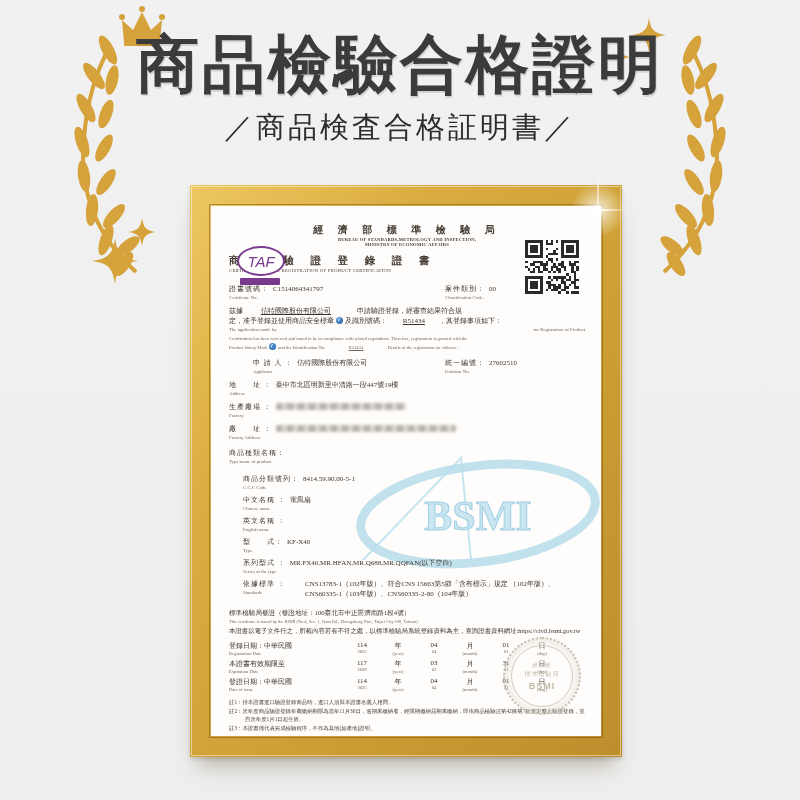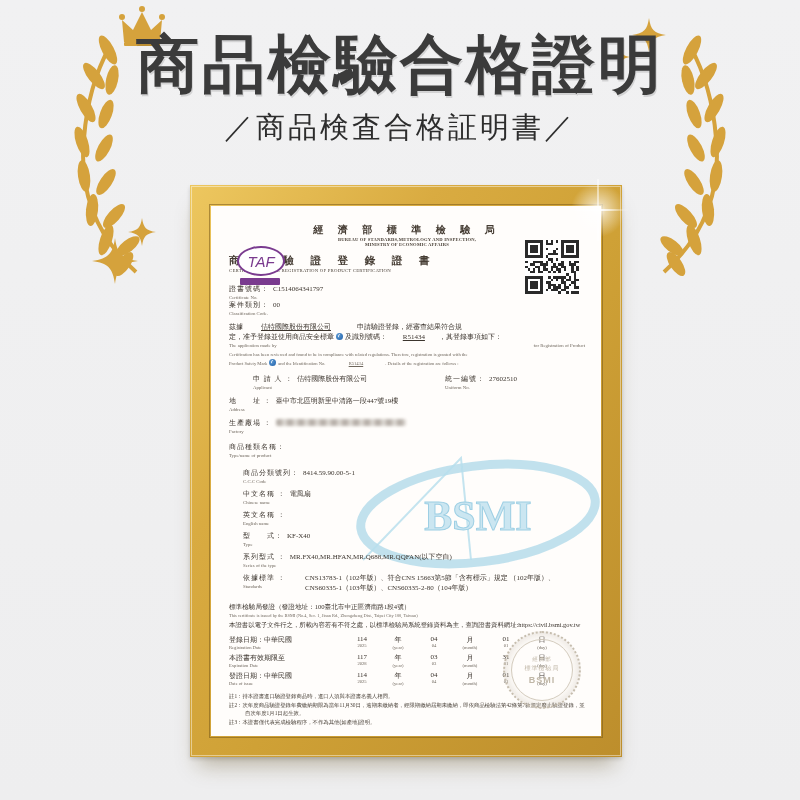--- a/index.html
+++ b/index.html
@@ -51,21 +51,21 @@
   .doc-title{margin-top:6px;line-height:1.3;}
   .doc-title .cn{font-size:10.5px;font-weight:bold;letter-spacing:7px;color:#453c33;}
   .doc-title .en{font-size:4.8px;color:#4a4138;letter-spacing:.2px;}
   .taf{position:absolute;left:26px;top:40px;width:46px;text-align:center;z-index:3;}
   .taf-oval{width:44px;height:26px;border:2.5px solid #7a3b8f;border-radius:50%;
     display:flex;align-items:center;justify-content:center;
     font-family:"Liberation Sans",sans-serif;font-weight:normal;font-style:italic;
     font-size:15px;color:#7a3b8f;background:#fff;}
   .taf-bar{margin:2px auto 0;width:40px;height:7px;background:#7a3b8f;border-radius:1px;}
   .qr{position:absolute;right:22px;top:34px;width:54px;height:54px;z-index:3;background:#fff;}
-  .row{display:flex;margin-top:7px;flex-direction:column;}
+  .row{display:flex;justify-content:space-between;margin-top:7px;}
   .fld .l1{font-size:7px;}
   .fld .l2{font-size:4.8px;color:#6e665c;margin-top:1px;}
   .lbl{letter-spacing:1px;}
   .val{margin-left:4px;}
   .u{text-decoration:underline;}
   .grant{margin-top:6px;font-size:7px;line-height:1.45;}
   .grant-line1{display:flex;}
   .grant-line1 .company{flex:0 0 auto;margin:0 26px 0 18px;}
   .grant-sub{display:flex;justify-content:space-between;font-size:4.8px;color:#6e665c;margin-top:1px;}
   .grant-en{font-size:4.6px;color:#6e665c;margin-top:2px;line-height:1.5;}
@@ -374,20 +374,24 @@
 
       <div class="fld" style="margin-top:6px">
         <div class="l1"><span class="lbl">地　　址 ：</span><span class="val">臺中市北區明新里中清路一段447號19樓</span></div>
         <div class="l2">Address</div>
       </div>
 
       <div class="fld" style="margin-top:6px">
         <div class="l1"><span class="lbl">生產廠場 ：</span><span class="blur-bar"></span></div>
         <div class="l2">Factory</div>
       </div>
+      <div class="fld" style="margin-top:6px">
+        <div class="l1"><span class="lbl">廠　　址 ：</span><span class="blur-bar long"></span></div>
+        <div class="l2">Factory Address</div>
+      </div>
 
       <div class="fld section-h">
         <div class="l1"><span class="lbl">商品種類名稱：</span></div>
         <div class="l2">Type/name of product</div>
       </div>
 
       <div class="fld indent" style="margin-top:10px">
         <div class="l1"><span class="lbl">商品分類號列：</span><span class="val">8414.59.90.00-5-1</span></div>
         <div class="l2">C.C.C Code</div>
       </div>

